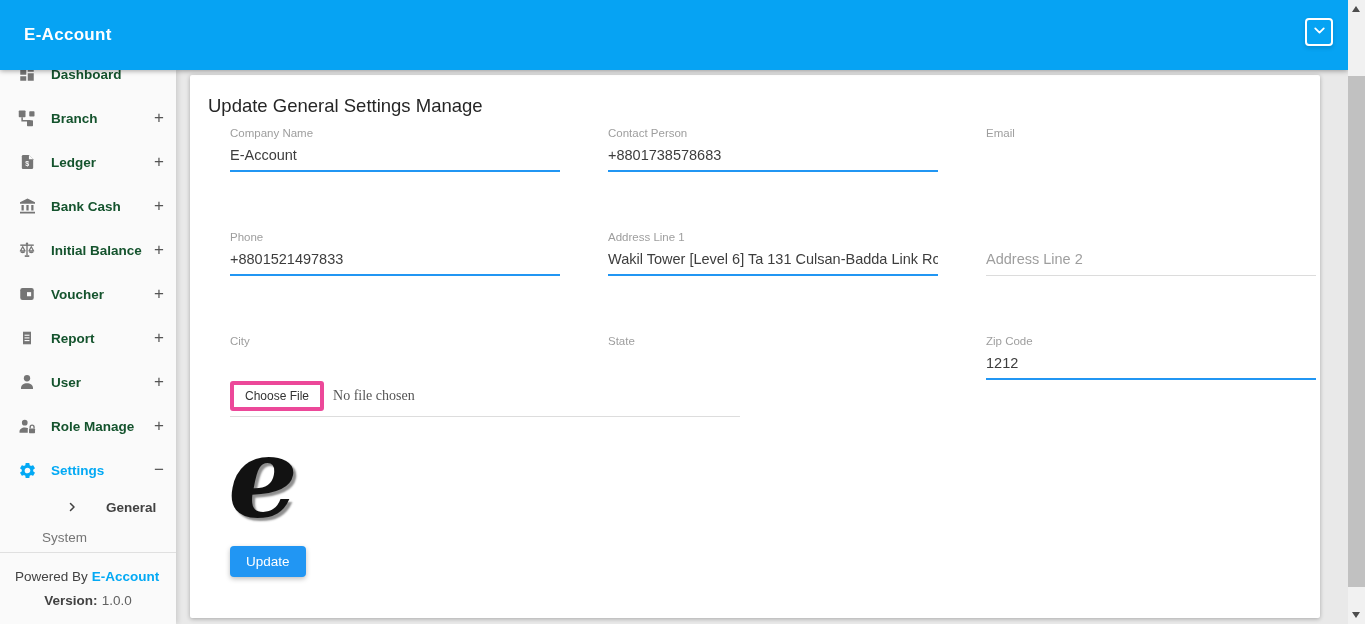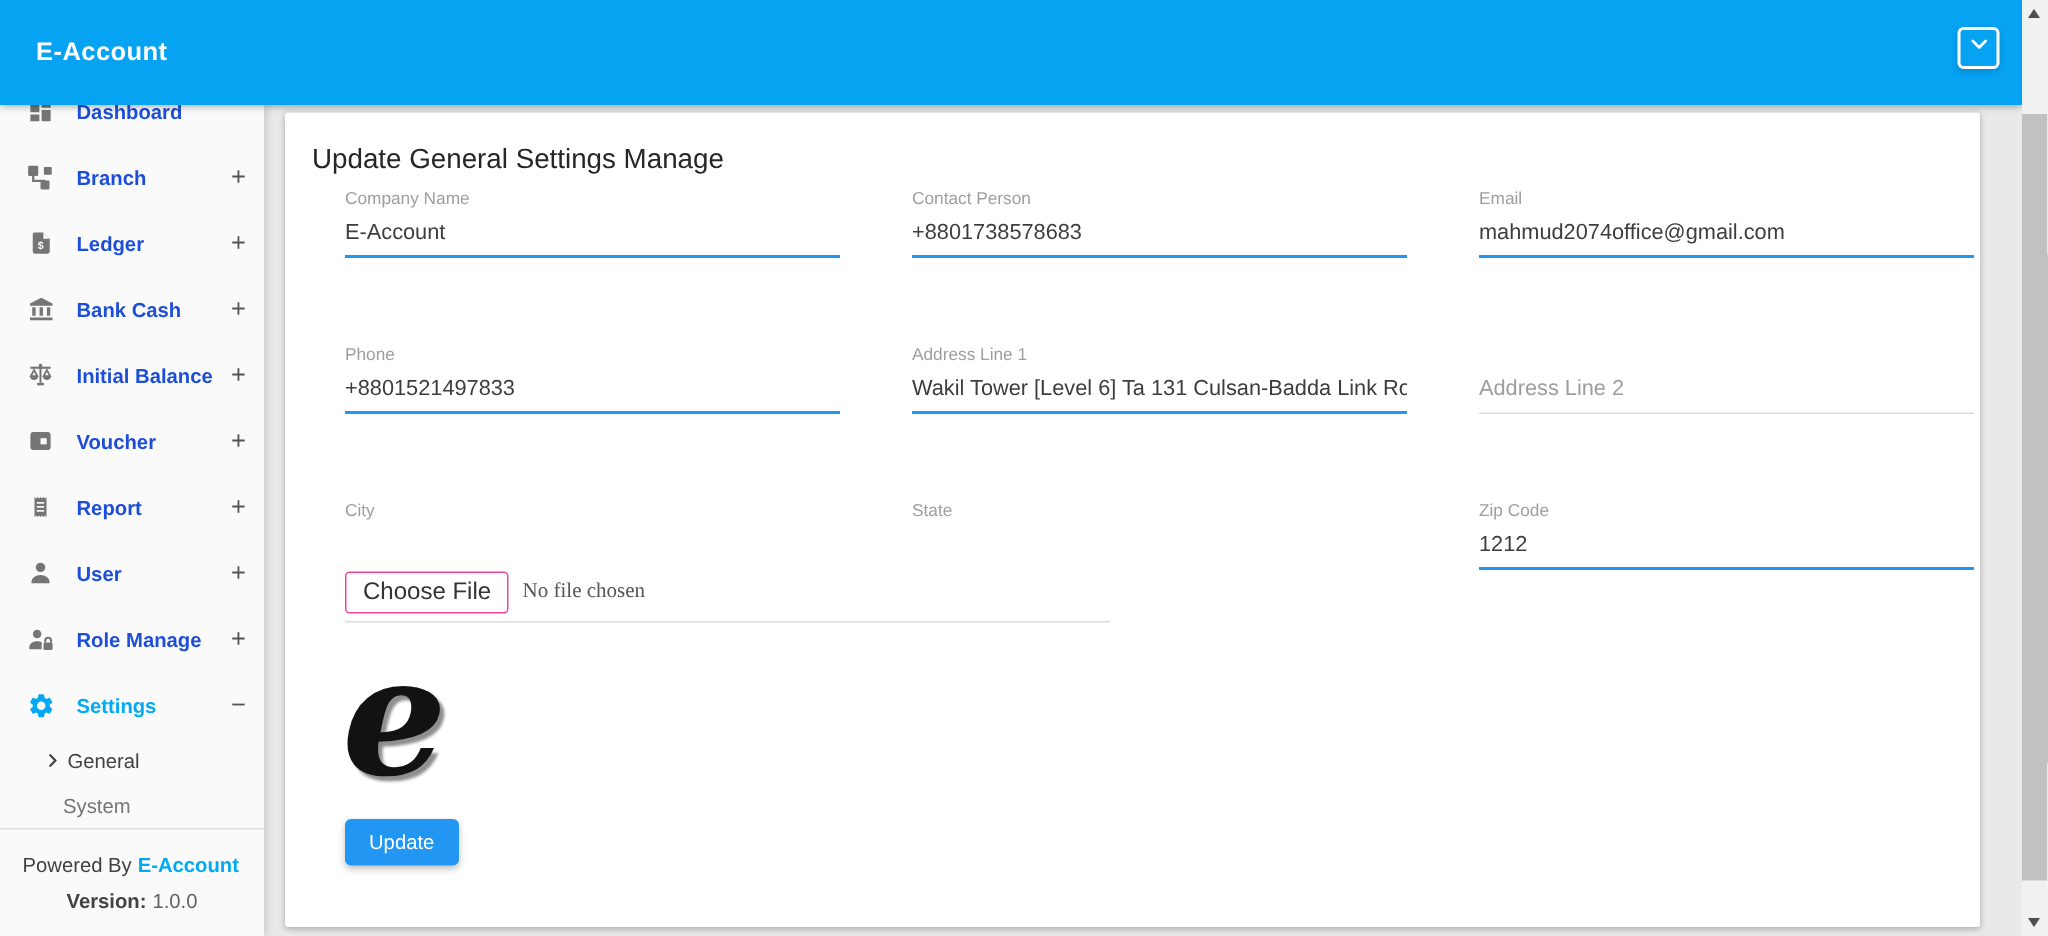--- a/index.html
+++ b/index.html
@@ -14,26 +14,26 @@
             border:2px solid #fff; border-radius:4px; display:flex; align-items:center; justify-content:center;
             cursor:pointer; box-shadow:0 2px 4px rgba(0,0,0,.15); }
 
   
   .sidebar { position:absolute; top:70px; left:0; width:176px; height:554px; background:#fafafa;
              z-index:10; box-shadow:2px 0 5px rgba(0,0,0,.12); }
   .nav { margin-top:-18px; }
   .nav-item { position:relative; height:44px; display:flex; align-items:center; padding-left:15px; cursor:pointer; }
   .nav-icon { width:24px; display:flex; justify-content:center; align-items:center; }
   .nav-icon svg { display:block; }
-  .nav-label { margin-left:12px; font-size:13.5px; font-weight:700; color:#1d4ed8; white-space:nowrap; }
+  .nav-label { margin-left:12px; font-size:13.5px; font-weight:700; color:#14532d; white-space:nowrap; }
   .nav-expand { position:absolute; right:12px; top:50%; transform:translateY(-50%);
                 font-size:17px; color:#555; font-weight:400; }
   .nav-item.active .nav-label { color:#03a9f4; }
   .sub-item { height:30px; display:flex; align-items:center; font-size:13.5px; cursor:pointer; }
-  .sub-item.general { padding-left:29px; font-weight:400; color:#424242; }
+  .sub-item.general { padding-left:66px; font-weight:700; color:#424242;gap:24px; }
   .sub-chevron { display:flex; align-items:center; margin-right:4px; }
   .sub-item.system { padding-left:42px; color:#757575; font-weight:400; }
   .sidebar-divider { margin-top:0; border-top:1px solid #e0e0e0; }
   .sidebar-footer { padding:16px 15px 0 15px; font-size:13.5px; }
   .powered { color:#424242; }
   .brand-link { color:#03a9f4; font-weight:700; text-decoration:none; cursor:pointer; margin-left:4px; }
   .version { margin-top:9px; color:#616161;text-align:center; }
   .v-label { font-weight:700; color:#424242; margin-right:4px; }
 
   
@@ -47,22 +47,22 @@
   .field { position:relative; }
   .field-label { height:16px; font-size:11.5px; color:#9e9e9e; }
   .field-input { width:100%; border:none; outline:none; background:transparent;
                  border-bottom:2px solid #2196f3; font-size:14.5px; color:#3d3d3d;
                  padding:4px 0 7px; font-family:inherit; }
   .field.empty .field-input { border-bottom:1px solid #dcdcdc; padding-bottom:8px; }
   .field-input::placeholder { color:#9e9e9e; opacity:1; }
 
   .file-row { position:absolute; left:40px; top:306px; width:510px; border-bottom:1px solid #ddd;
               padding-bottom:5px; display:flex; align-items:center; }
-  .file-button { display:inline-block; border:1px solid #ec4899; border-radius:3px; background:#fff;
-                 color:#333; font-size:16px; padding:4px 11px; cursor:pointer; }
+  .file-button { display:inline-block; border:4px solid #ec4899; border-radius:3px; background:#fff;
+                 color:#333; font-size:12px; padding:4px 11px; cursor:pointer; }
   .file-status { margin-left:9px; color:#555; font-size:14px;font-family:Liberation Serif, serif; }
 
   .logo { position:absolute; left:38px; top:348px; height:100px; font-family:"DejaVu Serif", serif;
           font-style:italic; font-weight:700; font-size:110px; line-height:1; color:#121212;
           text-shadow:3px 3px 2px #8f8f8f; }
 
   .update-btn { position:absolute; left:40px; top:471px; background:#2196f3; color:#fff; border:none;
                 border-radius:4px; font-size:13.5px; font-family:inherit; padding:8px 16px;
                 box-shadow:0 2px 5px rgba(0,0,0,.25); cursor:pointer; }
 
@@ -245,21 +245,20 @@
       <div class="field">
         <div class="field-label">Company Name</div>
         <input class="field-input" type="text" value="E-Account" style="">
       </div>
       <div class="field">
         <div class="field-label">Contact Person</div>
         <input class="field-input" type="text" value="+8801738578683" style="">
       </div>
       <div class="field">
         <div class="field-label">Email</div>
-        <input class="field-input" type="text" value="mahmud2074office@gmail.com" style="">
       </div>
       <div class="field">
         <div class="field-label">Phone</div>
         <input class="field-input" type="text" value="+8801521497833" style="">
       </div>
       <div class="field">
         <div class="field-label">Address Line 1</div>
         <input class="field-input" type="text" value="Wakil Tower [Level 6] Ta 131 Culsan-Badda Link Roa" style="">
       </div>
       <div class="field empty">

